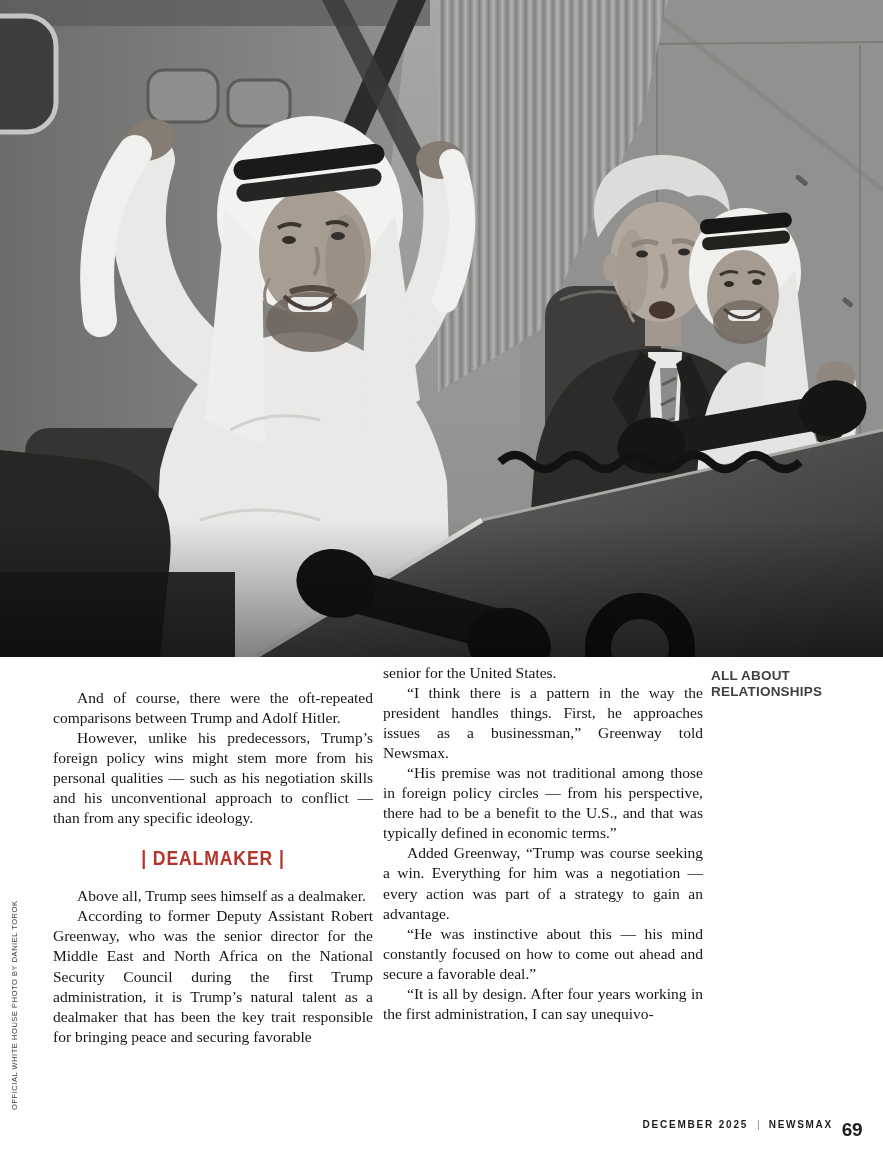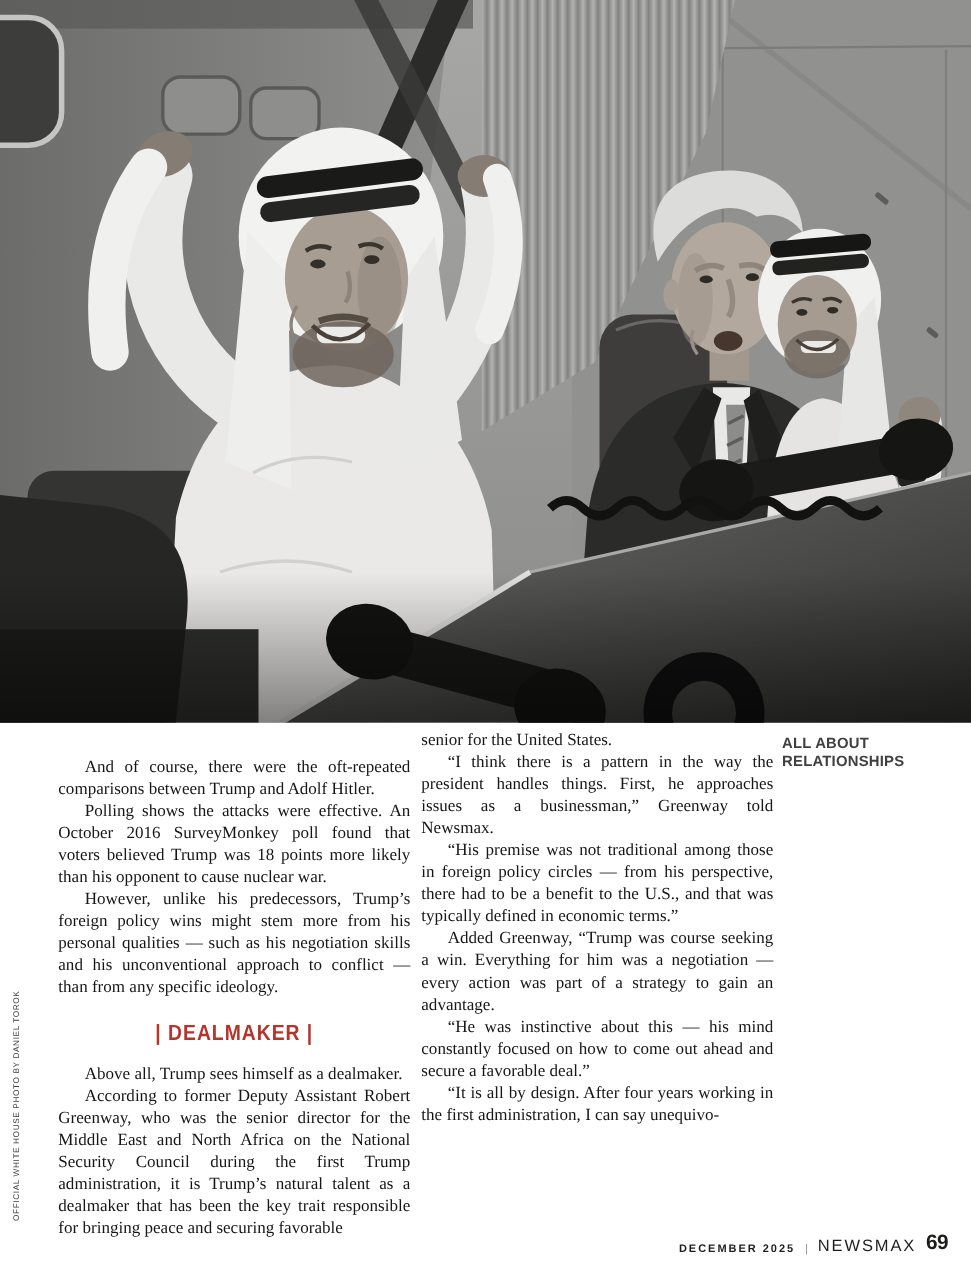--- a/index.html
+++ b/index.html
@@ -36,25 +36,25 @@
 
   
   .sidebar { position:absolute; left:711px; top:668px; width:152px;
     font-family:"Liberation Sans", sans-serif; }
   .sidebar h3 { margin:0 0 5px; font-size:13.5px; line-height:1.17;
     color:#404040; font-weight:bold; letter-spacing:0.2px; }
   .sidebar p { margin:0; font-size:13px; line-height:17.5px; color:#a9874a; }
 
   
   .footer { position:absolute; right:21px; top:1119px; display:flex;
-    align-items:flex-end; gap:9px; font-family:"Liberation Sans", sans-serif;
+    align-items:flex-start; gap:9px; font-family:"Liberation Sans", sans-serif;
     color:#1d1d1b; }
   .footer .issue { font-size:10px; font-weight:bold; letter-spacing:1.8px; }
   .footer .sep   { font-size:10px; color:#8a8a88; font-weight:normal; }
-  .footer .brand { font-size:15px; font-weight:normal; letter-spacing:1.7px; }
+  .footer .brand { font-size:10px; font-weight:bold; letter-spacing:1.7px; }
   .footer .pagenum { font-size:19px; font-weight:bold; letter-spacing:-0.5px; }
 </style>
 </head>
 <body>
 
 <div class="page">
 
   <div class="photo-wrap">
     <svg viewBox="0 0 883 657" preserveAspectRatio="none">
       <defs>
@@ -209,21 +209,20 @@
         <rect x="0" y="572" width="235" height="85" fill="#1c1c1a" opacity="0.9"></rect>
         <rect x="0" y="520" width="883" height="137" fill="url(#fadeBottom)"></rect>
       </g>
     </svg>
   </div>
 
   <div class="credit">OFFICIAL WHITE HOUSE PHOTO BY DANIEL TOROK</div>
 
   <div class="col col1">
     <p class="body">And of course, there were the oft-repeated comparisons between Trump and Adolf Hitler.</p>
-    <p class="body">Polling shows the attacks were effective. An October 2016 SurveyMonkey poll found that voters believed Trump was 18 points more likely than his opponent to cause nuclear war.</p>
     <p class="body">However, unlike his predecessors, Trump’s foreign policy wins might stem more from his personal qualities — such as his negotiation skills and his unconventional approach to conflict — than from any specific ideology.</p>
     <h2 class="dealmaker">| DEALMAKER |</h2>
     <p class="body">Above all, Trump sees himself as a dealmaker.</p>
     <p class="body">According to former Deputy Assistant Robert Greenway, who was the senior director for the Middle East and North Africa on the National Security Council during the first Trump administration, it is Trump’s natural talent as a dealmaker that has been the key trait responsible for bringing peace and securing favorable</p>
   </div>
 
   <div class="col col2">
     <p class="body noindent">senior for the United States.</p>
     <p class="body">“I think there is a pattern in the way the president handles things. First, he approaches issues as a businessman,” Greenway told Newsmax.</p>
     <p class="body">“His premise was not traditional among those in foreign policy circles — from his perspective, there had to be a benefit to the U.S., and that was typically defined in economic terms.”</p>

